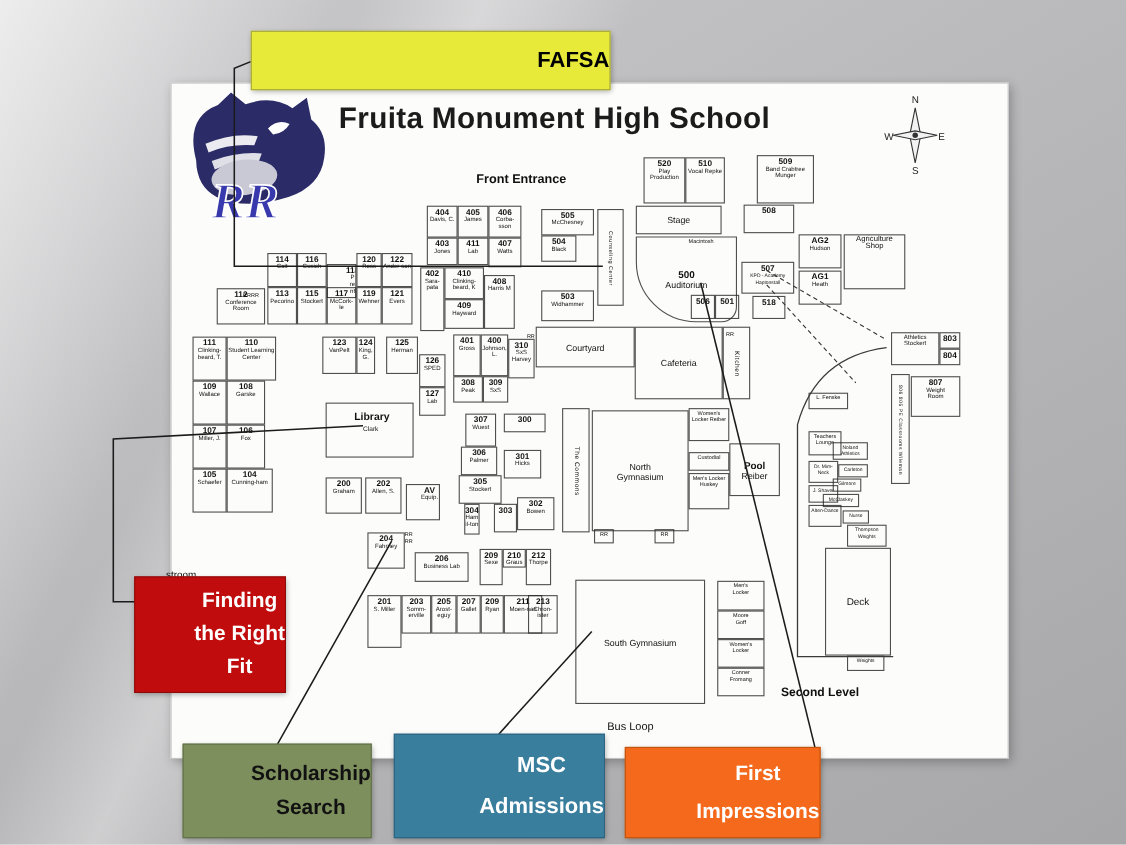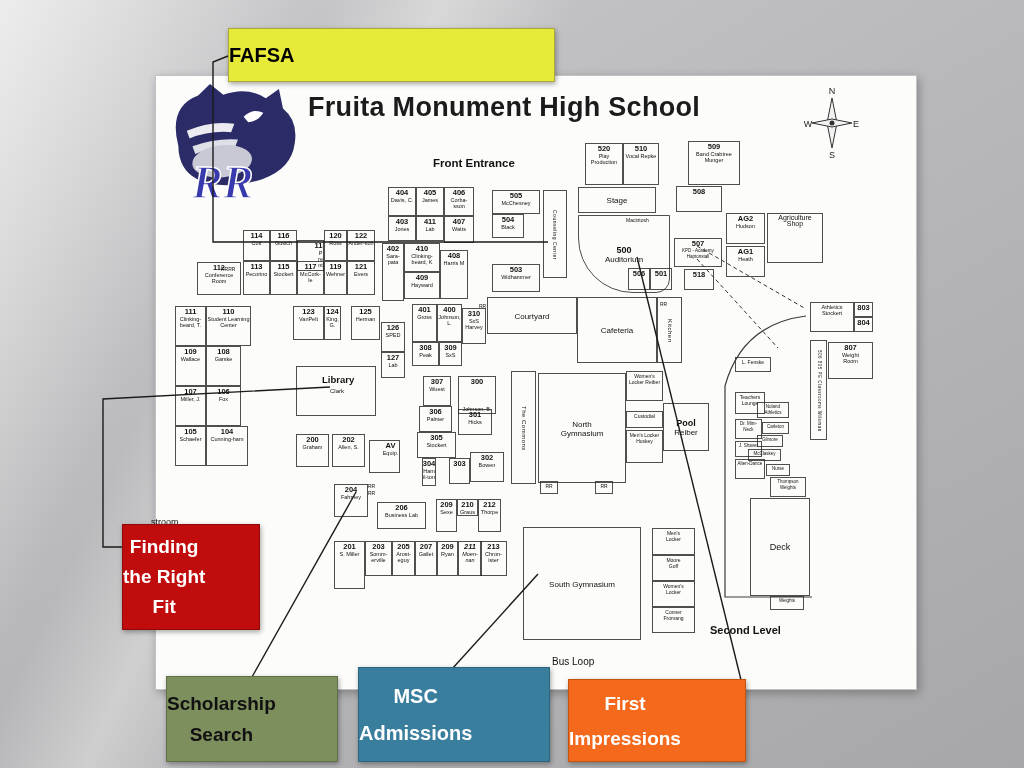--- a/index.html
+++ b/index.html
@@ -29,21 +29,21 @@
   .room.big .room-name{font-size:8px;line-height:9px;}
   .room.vert{justify-content:center;align-items:center;}
   .room.vert .room-name{writing-mode:vertical-rl;white-space:nowrap;letter-spacing:.5px;}
   .mlabel{position:absolute;white-space:pre;color:#111;}
   .page-title{
     position:absolute;left:308px;top:92px;font-size:27px;font-weight:600;
     color:#1b1b1b;letter-spacing:.3px;z-index:6;
   }
   svg.overlay{position:absolute;left:0;top:0;width:1024px;height:768px;z-index:15;pointer-events:none;}
   .callout{
-    position:absolute;display:flex;align-items:center;justify-content:flex-start;text-align:center;
+    position:absolute;display:flex;align-items:center;justify-content:flex-end;text-align:center;
     font-weight:700;z-index:20;box-shadow:1px 2px 5px rgba(0,0,0,.35);white-space:pre-line;
   }
   .callout-fafsa{left:228px;top:28px;width:325px;height:52px;font-size:20px;border:1px solid #a8a83c;}
   .callout-finding{left:122px;top:524px;width:136px;height:104px;font-size:19px;line-height:30px;border:1px solid #8f0a0a;}
   .callout-scholarship{left:166px;top:676px;width:170px;height:84px;font-size:19px;line-height:31px;border:1px solid #5f7046;}
   .callout-msc{left:358px;top:667px;width:190px;height:93px;font-size:20px;line-height:37px;border:1px solid #2c6482;}
   .callout-first{left:568px;top:679px;width:176px;height:81px;font-size:19px;line-height:35px;border:1px solid #c2540e;}
   .logo{position:absolute;left:158px;top:80px;z-index:6;}
   .compass{position:absolute;left:800px;top:82px;z-index:6;}
 </style>
@@ -221,21 +221,21 @@
         <div class="room-name">Arost-eguy</div>
       </div>
       <div class="room" style="left: 415px; top: 541px; width: 22px; height: 35px;">
         <div class="room-num">207</div>
         <div class="room-name">Gallet</div>
       </div>
       <div class="room" style="left: 437px; top: 541px; width: 21px; height: 35px;">
         <div class="room-num">209</div>
         <div class="room-name">Ryan</div>
       </div>
-      <div class="room" style="left: 458px; top: 541px; width: 24px; height: 35px; font-style: italic;">
+      <div class="room" style="left: 458px; top: 541px; width: 35px; height: 35px;">
         <div class="room-num">211</div>
         <div class="room-name">Moen-nan</div>
       </div>
       <div class="room" style="left: 480px; top: 541px; width: 27px; height: 35px;">
         <div class="room-num">213</div>
         <div class="room-name">Chron-ister</div>
       </div>
       <div class="room" style="left: 388px; top: 187px; width: 28px; height: 29px;">
         <div class="room-num">404</div>
         <div class="room-name">Davis, C.</div>
@@ -317,21 +317,21 @@
       <div class="room big" style="left: 577px; top: 297px; width: 80px; height: 66px;">
         <div class="room-name">Cafeteria</div>
       </div>
       <div class="room vert" style="left: 657px; top: 297px; width: 25px; height: 66px;">
         <div class="room-name" style="font-size: 6px;">Kitchen</div>
       </div>
       <div class="room" style="left: 423px; top: 376px; width: 28px; height: 30px;">
         <div class="room-num">307</div>
         <div class="room-name">Wuest</div>
       </div>
-      <div class="room" style="left: 458px; top: 376px; width: 38px; height: 38px; gap: 20px;">
+      <div class="room" style="left: 458px; top: 376px; width: 38px; height: 17px; gap: 20px;">
         <div class="room-num">300</div>
         <div class="room-name">Johnson, B.</div>
       </div>
       <div class="room" style="left: 419px; top: 406px; width: 33px; height: 26px;">
         <div class="room-num">306</div>
         <div class="room-name">Palmer</div>
       </div>
       <div class="room" style="left: 458px; top: 409px; width: 34px; height: 26px;">
         <div class="room-num">301</div>
         <div class="room-name">Hicks</div>

